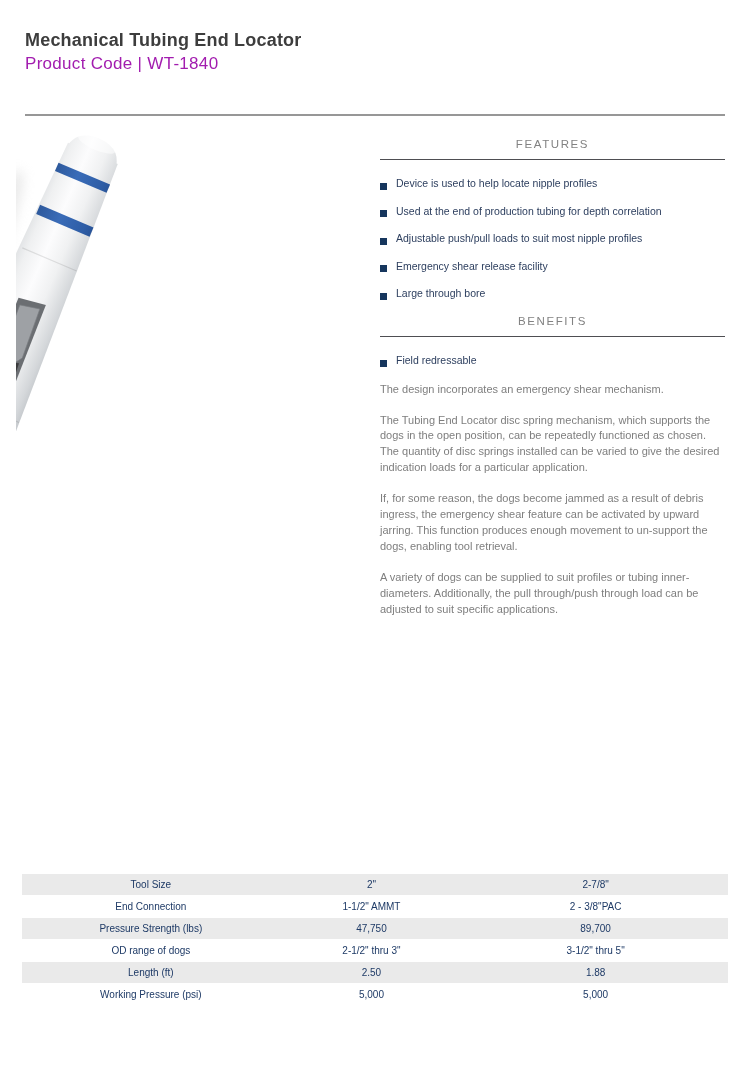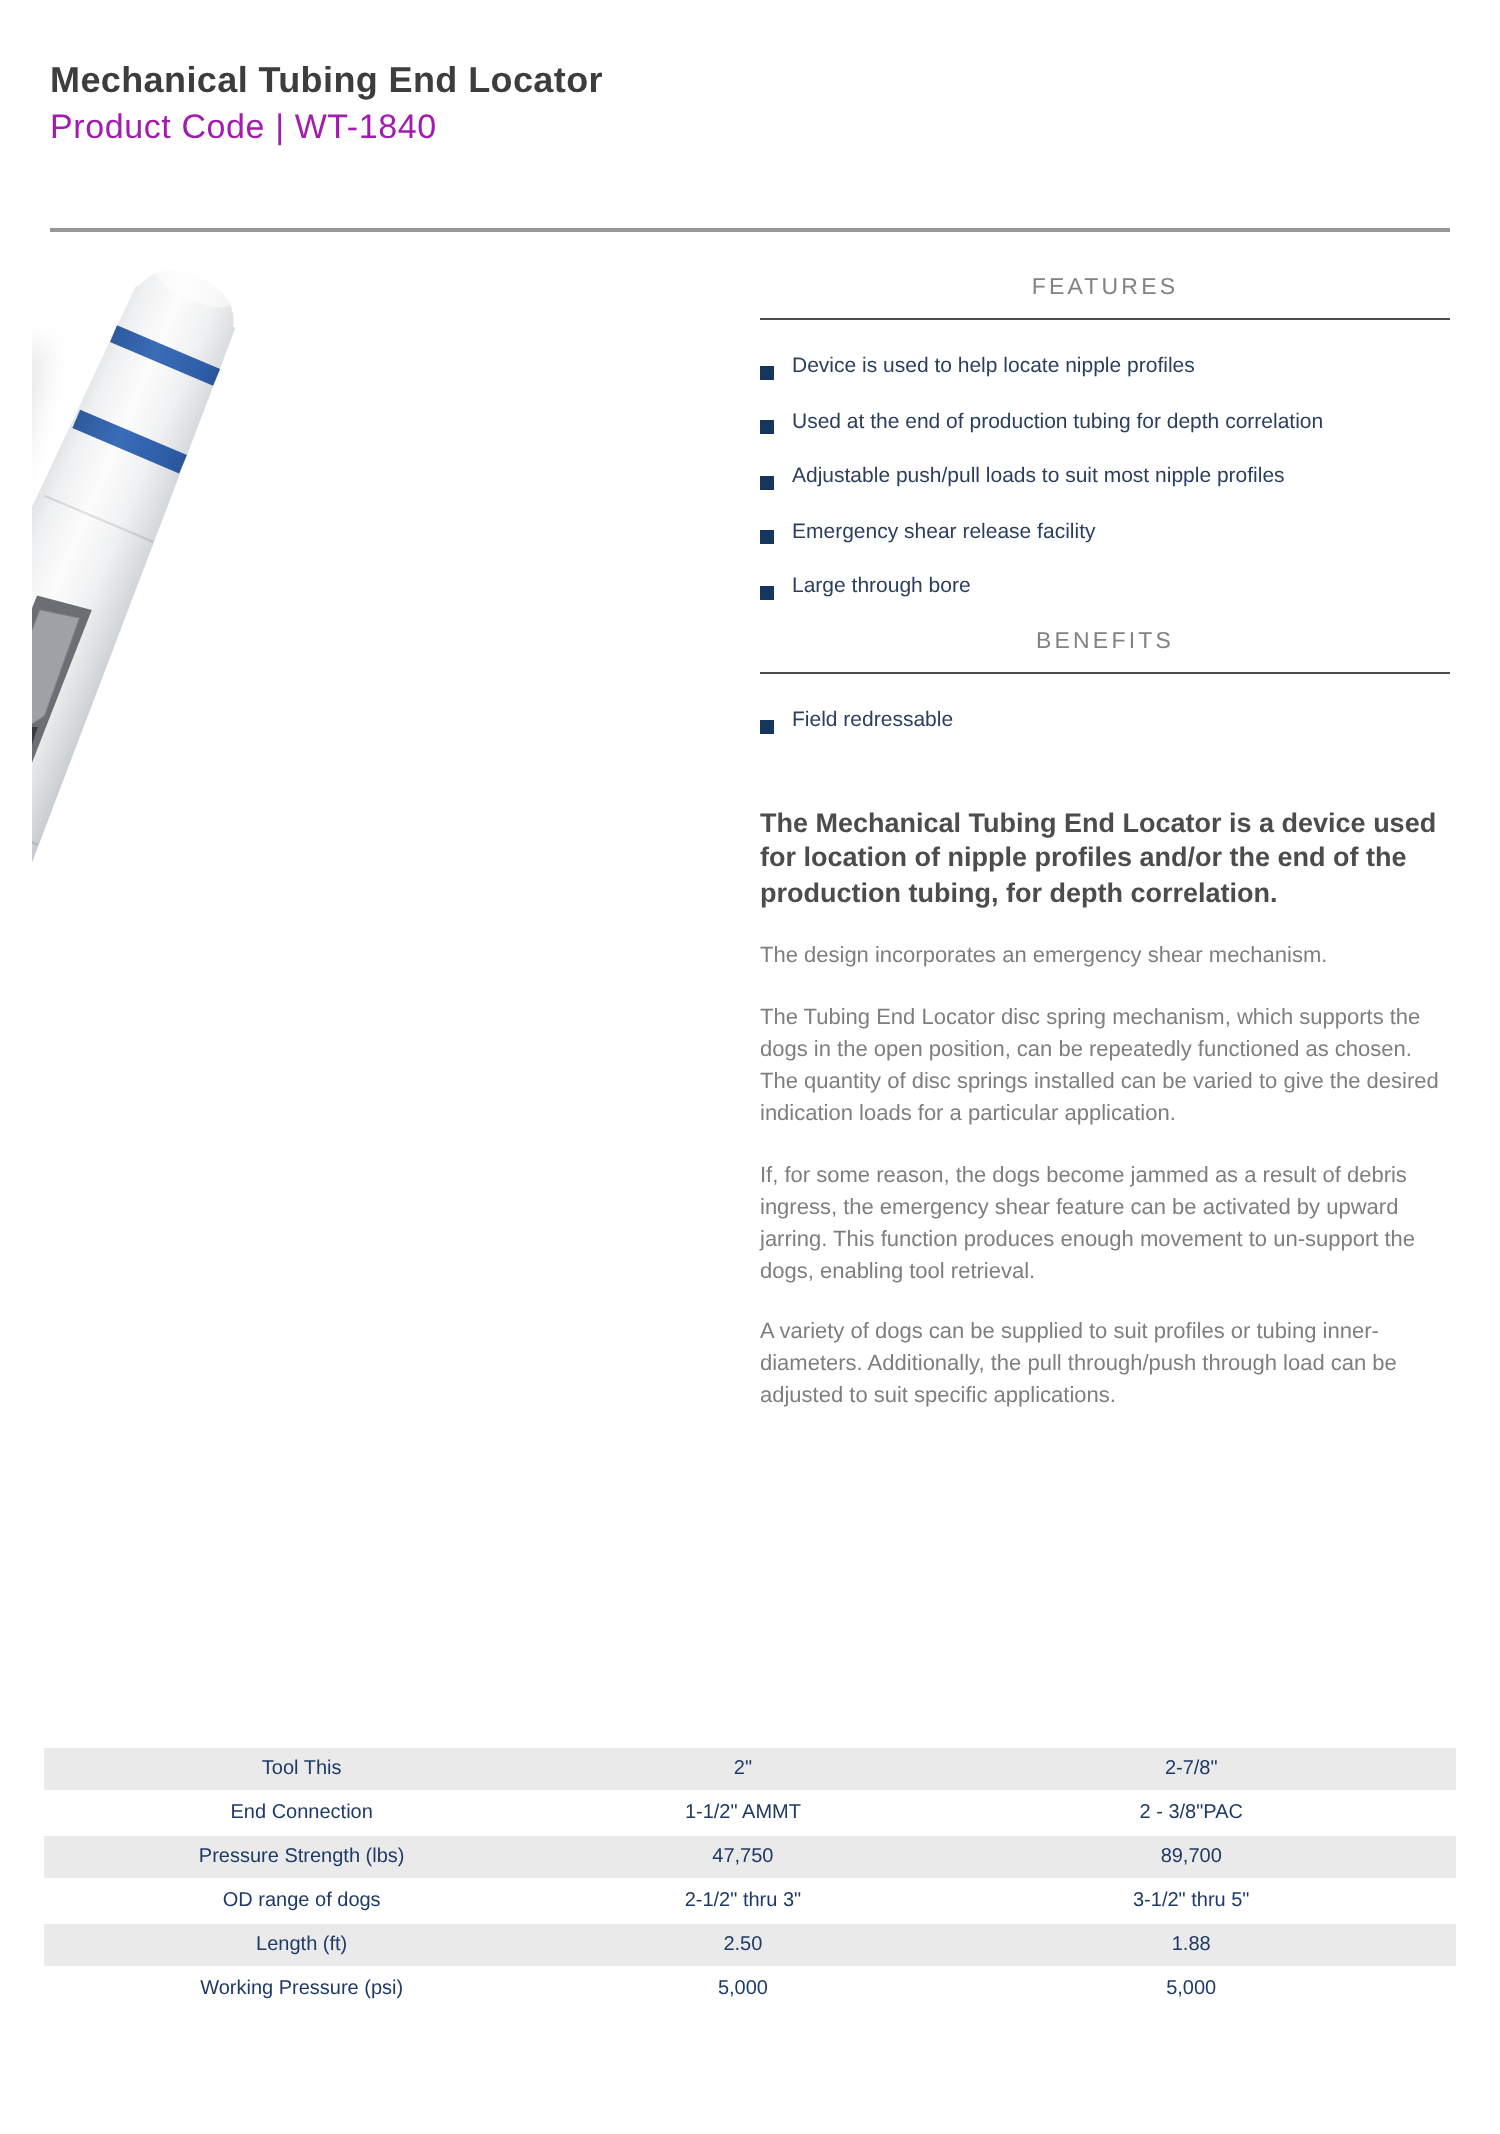--- a/index.html
+++ b/index.html
@@ -161,31 +161,30 @@
       <div class="section-heading">BENEFITS</div>
       <hr class="section-rule">
       <ul class="bullet-list">
         <li>
             <span class="bullet-sq"></span>
             <span>Field redressable</span>
           </li>
       </ul>
     </div>
 
-    <div class="intro">The Mechanical Tubing End Locator is a device used for location of nipple profiles and/or the end of the production tubing, for depth correlation.</div>
 
     <div class="para">The design incorporates an emergency shear mechanism.</div>
     <div class="para">The Tubing End Locator disc spring mechanism, which supports the dogs in the open position, can be repeatedly functioned as chosen. The quantity of disc springs installed can be varied to give the desired indication loads for a particular application.</div>
     <div class="para">If, for some reason, the dogs become jammed as a result of debris ingress, the emergency shear feature can be activated by upward jarring. This function produces enough movement to un-support the dogs, enabling tool retrieval.</div>
     <div class="para">A variety of dogs can be supplied to suit profiles or tubing inner-diameters. Additionally, the pull through/push through load can be adjusted to suit specific applications.</div>
   </div>
 
   <div class="spec-table">
     <div class="spec-row gray">
-      <div class="spec-cell c-label">Tool This</div>
+      <div class="spec-cell c-label">Tool Size</div>
       <div class="spec-cell c-v1">2"</div>
       <div class="spec-cell c-v2">2-7/8"</div>
     </div>
     <div class="spec-row">
       <div class="spec-cell c-label">End Connection</div>
       <div class="spec-cell c-v1">1-1/2" AMMT</div>
       <div class="spec-cell c-v2">2 - 3/8"PAC</div>
     </div>
     <div class="spec-row gray">
       <div class="spec-cell c-label">Pressure Strength (lbs)</div>

